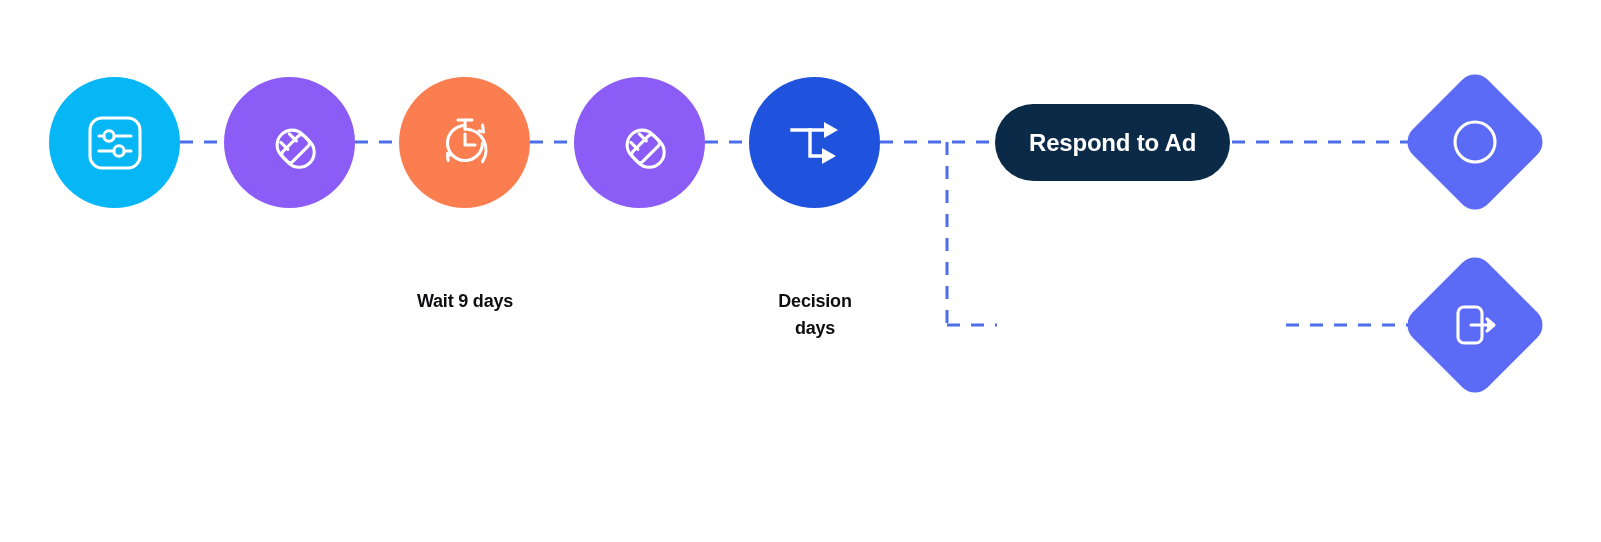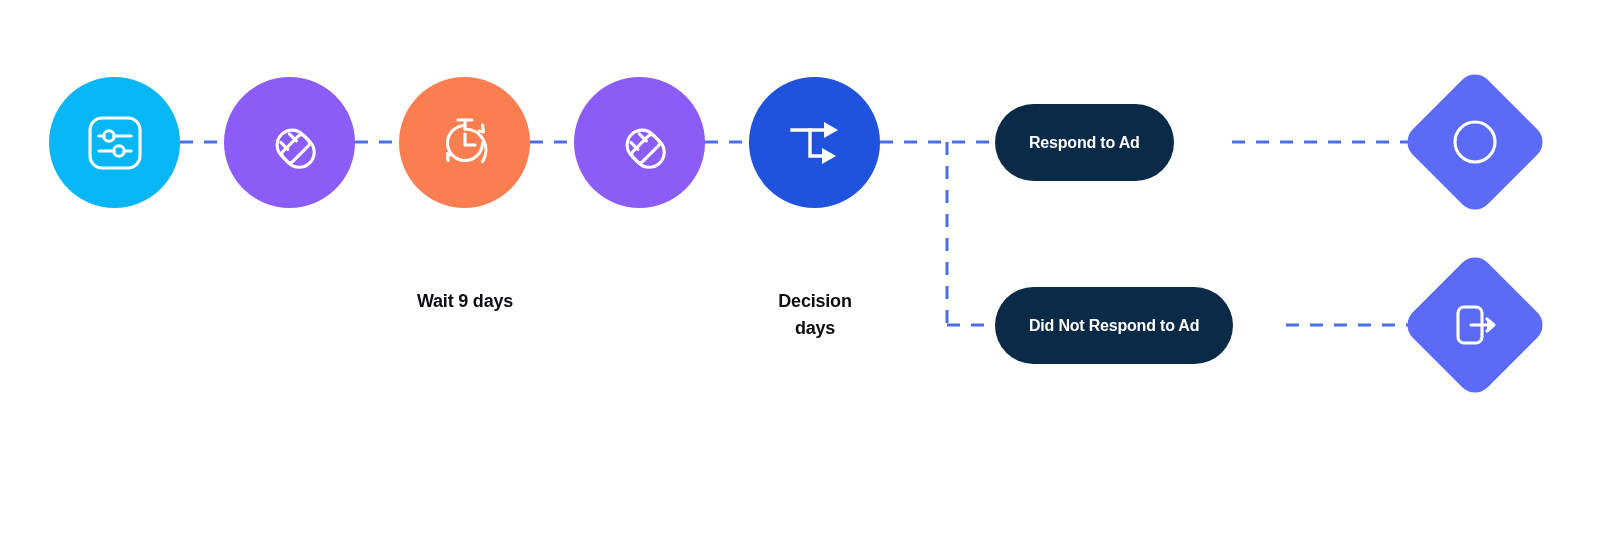--- a/index.html
+++ b/index.html
@@ -56,21 +56,21 @@
   
   .pill {
     position: absolute;
     height: 77px;
     border-radius: 39px;
     background: #0a2a47;
     color: #ffffff;
     display: flex;
     align-items: center;
     justify-content: center;
-    font-size: 16px;
+    font-size: 24px;
     font-weight: 700;
     letter-spacing: -0.2px;
     padding: 0 34px;
     box-sizing: border-box;
   }
 
   
   .diamond-wrap {
     position: absolute;
     width: 106px;
@@ -183,21 +183,20 @@
         <polyline points="26,16 26,42 40,42"></polyline>
         <polygon points="38,34 52,42 38,50" fill="#ffffff" stroke="none"></polygon>
       </svg>
     </span>
   </div>
   <div class="caption" style="left:715px; top:243px; width:200px;">Decision
 days</div>
 
   <div class="pill" style="left:995px; top:104px;">Respond to Ad</div>
 
-  <div class="pill" style="left:995px; top:287px;">Did Not Respond to Ad</div>
 
   <div class="diamond-wrap" style="left:1422px; top:89px;">
     <div class="diamond"></div>
     <div class="diamond-icon">
       <svg width="54" height="54" viewBox="0 0 54 54" fill="none" stroke="#ffffff" stroke-width="3.1">
         <circle cx="27" cy="27" r="20"></circle>
       </svg>
     </div>
   </div>
   <div class="caption" style="left:1375px; top:219px; width:200px;">End</div>

